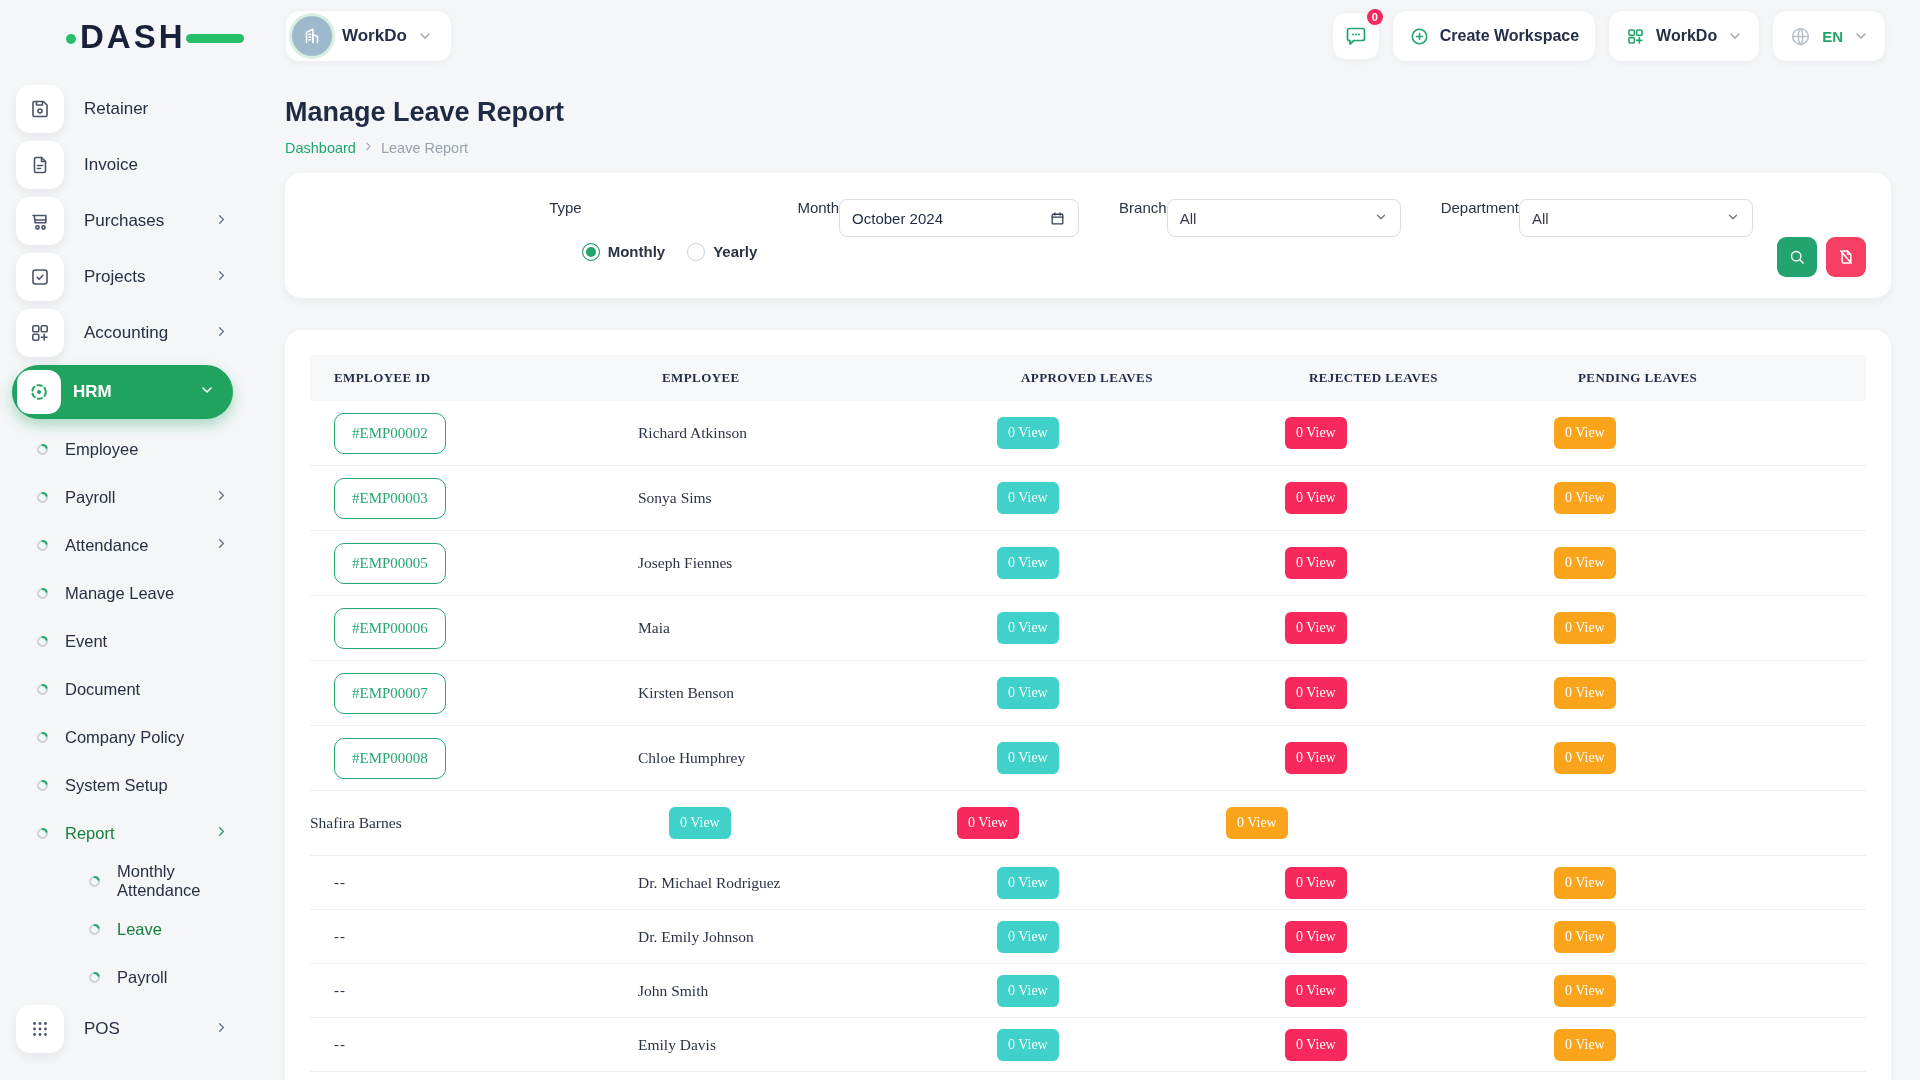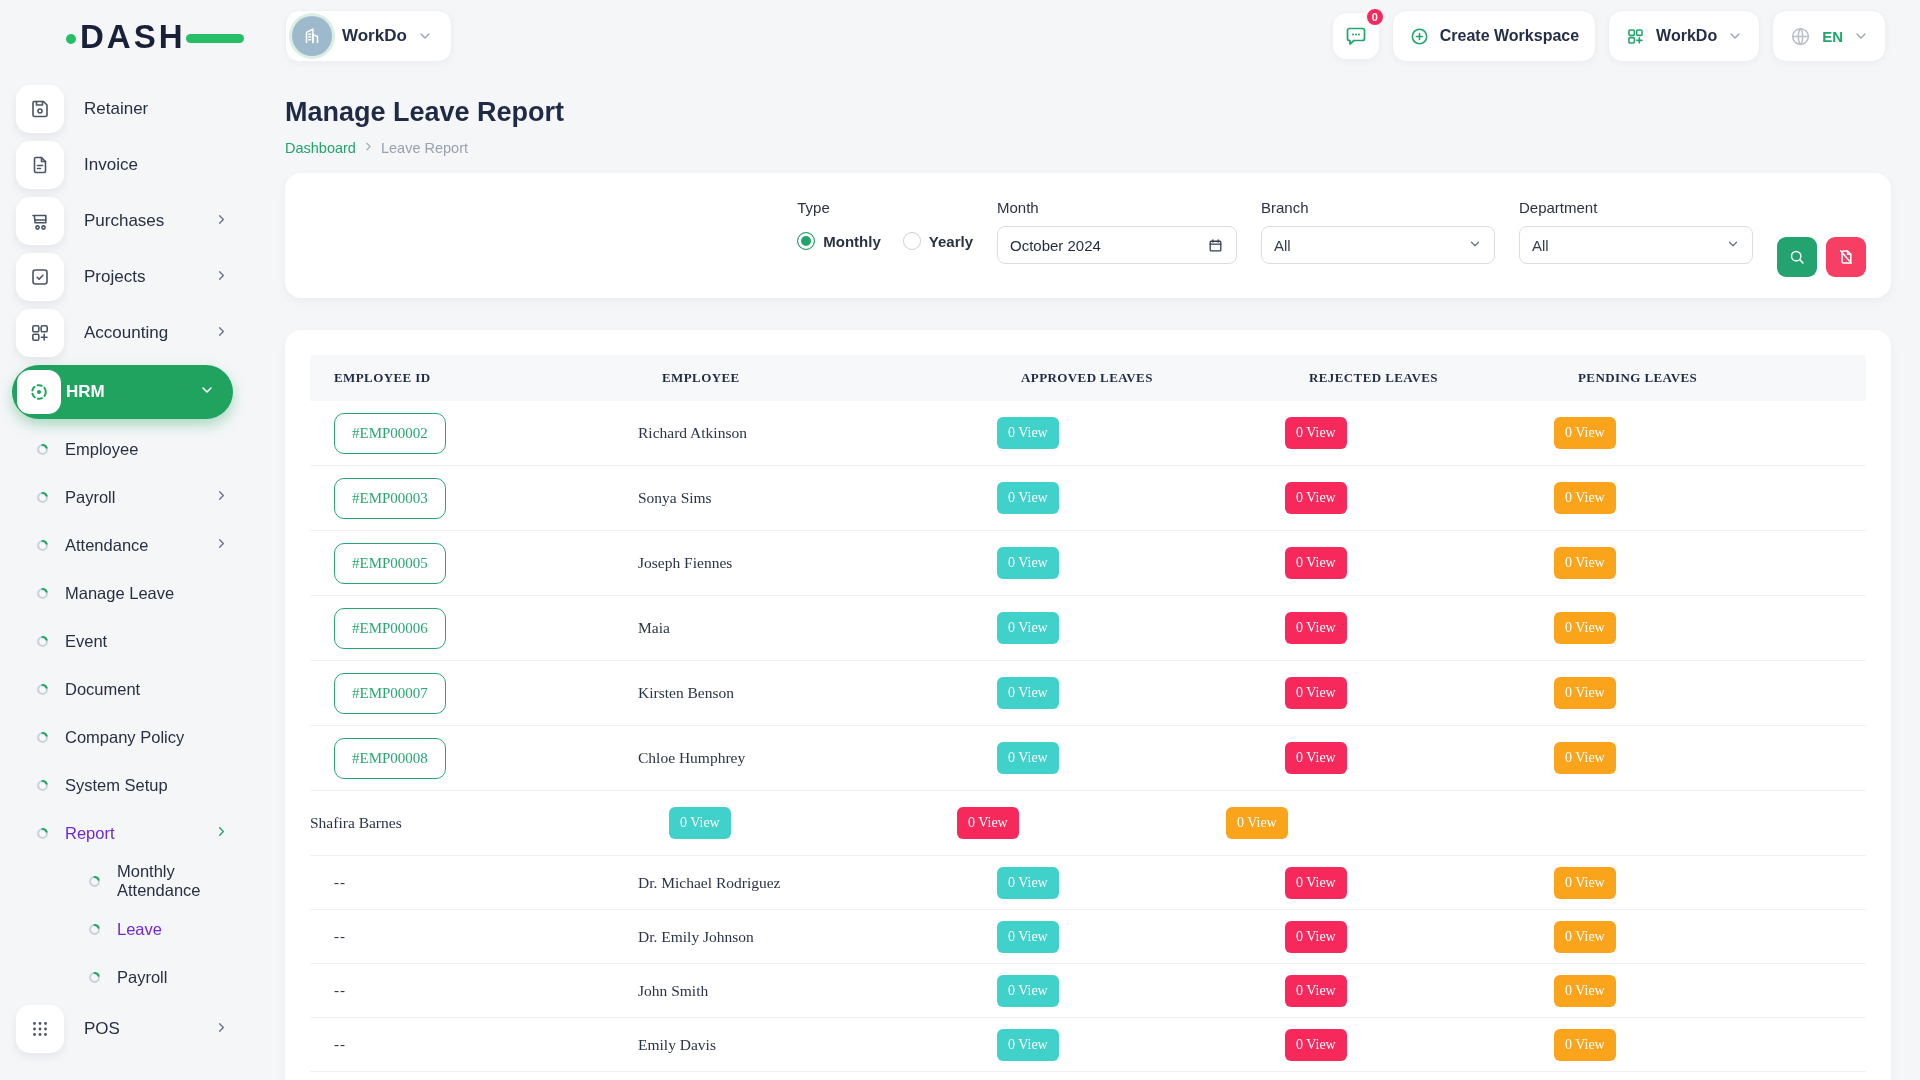--- a/index.html
+++ b/index.html
@@ -25,41 +25,41 @@
   .pill-label { font-size:16px; font-weight:600; color:#242e47; }
   .lang-label { font-size:15px; font-weight:700; color:#21a56b; }
   .chv { width:16px; height:16px; stroke:#9aa3b2; stroke-width:2; fill:none; stroke-linecap:round; stroke-linejoin:round; }
   
   .sidebar { position:absolute; left:0; top:71px; width:245px; bottom:0; padding-top:10px; }
   .side-item { position:relative; height:56px; display:flex; align-items:center; gap:20px; padding:0 16px; cursor:pointer; }
   .icon-box { width:48px; height:48px; border-radius:14px; background:#fff; box-shadow:0 4px 10px rgba(25,35,65,.07); display:flex; align-items:center; justify-content:center; color:#4a5468; flex:0 0 48px; }
   .side-label { font-size:17px; color:#273043; }
   .side-chev { margin-left:auto; }
   .side-chev svg { width:15px; height:15px; stroke:#6b7487; stroke-width:2.2; fill:none; stroke-linecap:round; stroke-linejoin:round; }
-  .hrm-pill { margin:4px 12px 6px 12px; height:54px; border-radius:27px; background:#1fa35f; display:flex; align-items:center; gap:5px; padding:0 18px 0 5px; cursor:pointer; box-shadow:0 6px 14px rgba(31,163,95,.35); }
+  .hrm-pill { margin:4px 12px 6px 12px; height:54px; border-radius:27px; background:#1fa35f; display:flex; align-items:center; gap:12px; padding:0 18px 0 5px; cursor:pointer; box-shadow:0 6px 14px rgba(31,163,95,.35); }
   .hrm-iconbox { width:44px; height:44px; border-radius:13px; background:#fff; display:flex; align-items:center; justify-content:center; color:#1fa35f; }
   .hrm-label { color:#fff; font-size:17px; font-weight:700; }
   .hrm-chev { margin-left:auto; }
   .hrm-chev svg { width:16px; height:16px; stroke:#fff; stroke-width:2.4; fill:none; stroke-linecap:round; stroke-linejoin:round; }
   .sub-item { height:48px; display:flex; align-items:center; gap:16px; padding:0 16px 0 36px; cursor:pointer; }
   .sub-item .bullet { flex:0 0 13px; width:13px; height:13px; }
   .sub-label { font-size:16.5px; color:#273043; }
-  .sub-item.active .sub-label { color:#6d28d9; }
+  .sub-item.active .sub-label { color:#15803d; }
   .sub-item.active .side-chev svg { stroke:#21a56b; }
   .sub2-item { padding-left:88px; }
   
   .main { position:absolute; left:285px; top:71px; width:1606px; }
   .page-title { font-size:27px; font-weight:700; color:#1f2a44; margin-top:26px; }
   .breadcrumb { display:flex; align-items:center; gap:6px; margin-top:12px; font-size:14.5px; }
   .crumb-link { color:#21a56b; cursor:pointer; }
   .crumb-sep svg { width:13px; height:13px; stroke:#a6aebb; stroke-width:2.2; fill:none; stroke-linecap:round; stroke-linejoin:round; }
   .crumb-current { color:#99a1ae; }
   .card { background:#fff; border-radius:16px; box-shadow:0 3px 10px rgba(25,35,65,.05); }
   .filter-card { margin-top:17px; height:125px; padding:26px 25px 0 25px; display:flex; justify-content:flex-end; gap:24px; }
-  .fgroup { display:flex; flex-direction:column; }
+  .fgroup { display:flex; flex-direction:row;margin-left:16px; }
   .flabel { font-size:15px; color:#2a3342; margin-bottom:10px; }
   .radio-row { display:flex; align-items:center; gap:22px; margin-top:6px; }
   .radio-opt { display:flex; align-items:center; gap:8px; cursor:pointer; }
   .radio { width:18px; height:18px; border-radius:50%; }
   .radio.checked { background:#21a56b; box-shadow:inset 0 0 0 3px #fff, inset 0 0 0 9px #21a56b; border:1px solid #21a56b; }
   .radio.unchecked { background:#fff; border:1.5px solid #c9cfd8; }
   .radio-label { font-size:15px; font-weight:600; color:#2a3342; }
   .control { height:38px; border:1px solid #d9dee5; border-radius:8px; background:#fff; display:flex; align-items:center; padding:4px 12px; font-size:15px; color:#1f2a44; cursor:pointer; }
   .month-input { width:240px; justify-content:space-between; }
   .select { width:234px; justify-content:space-between; color:#333c4f; }

